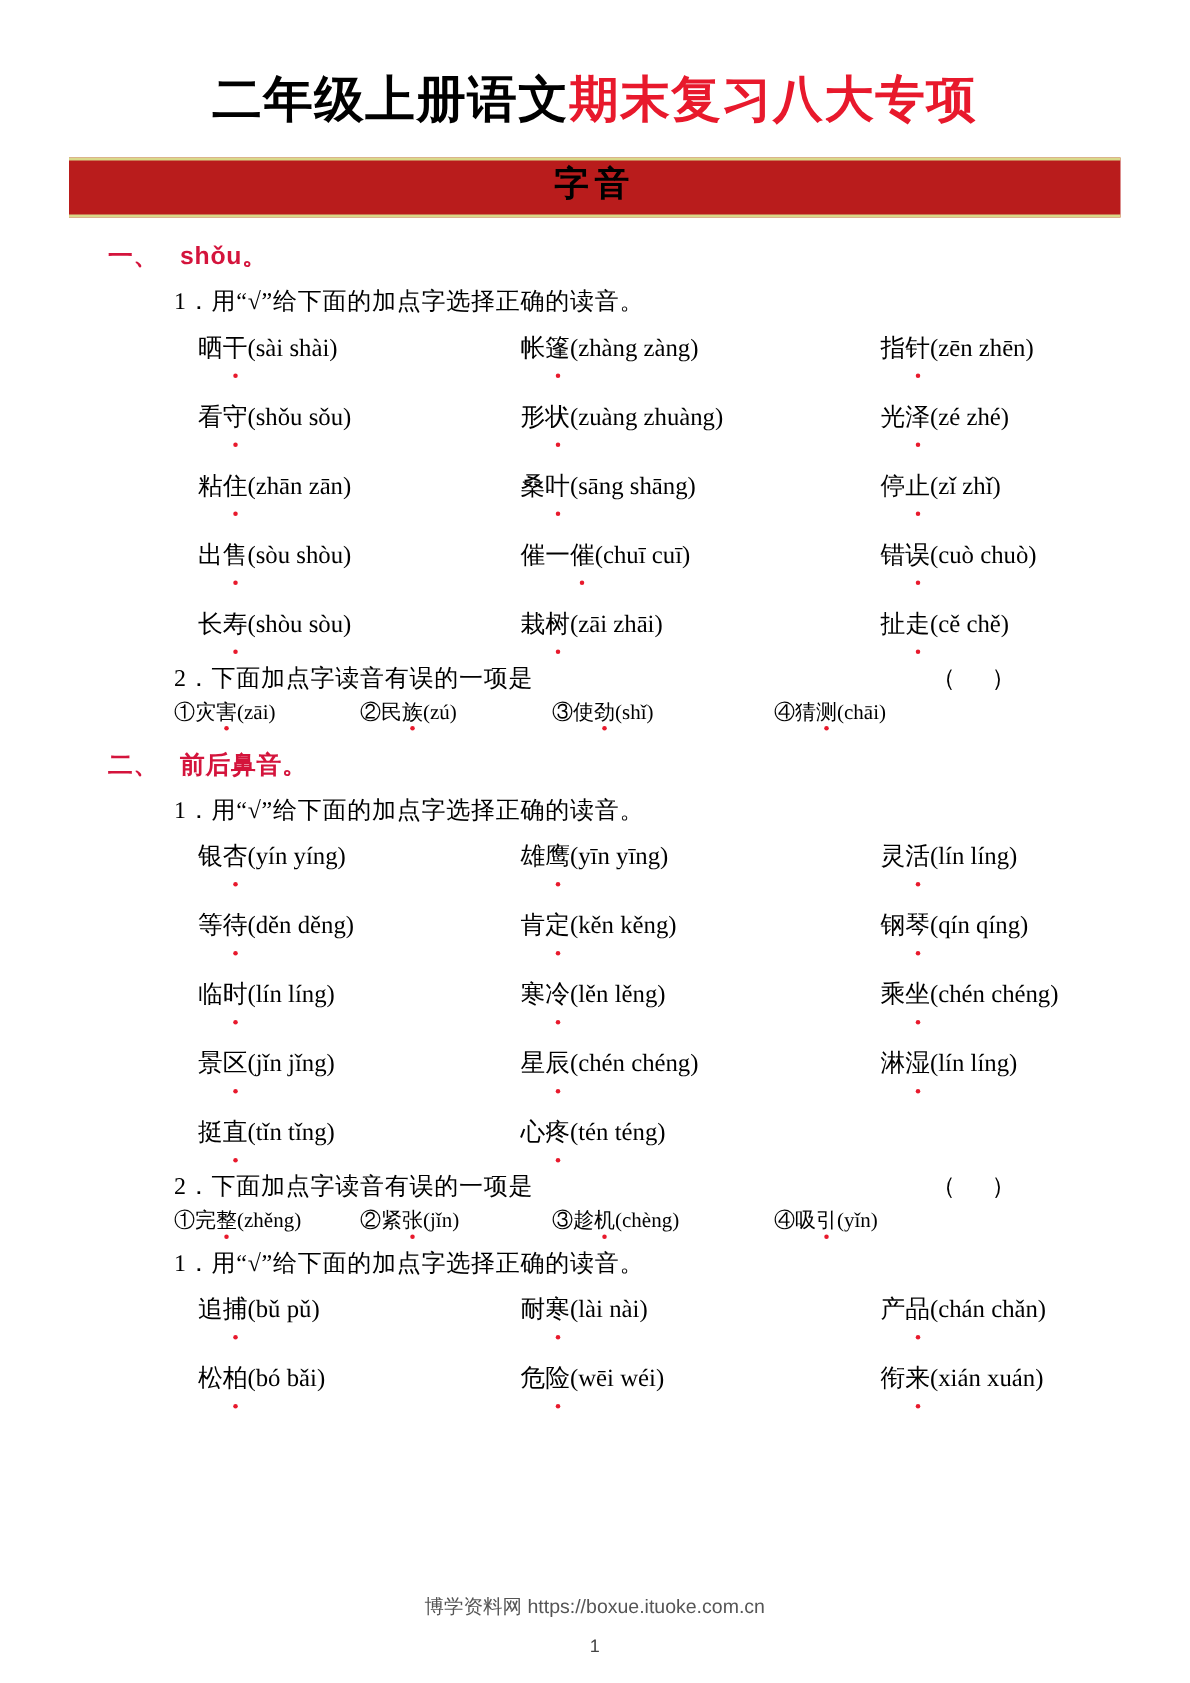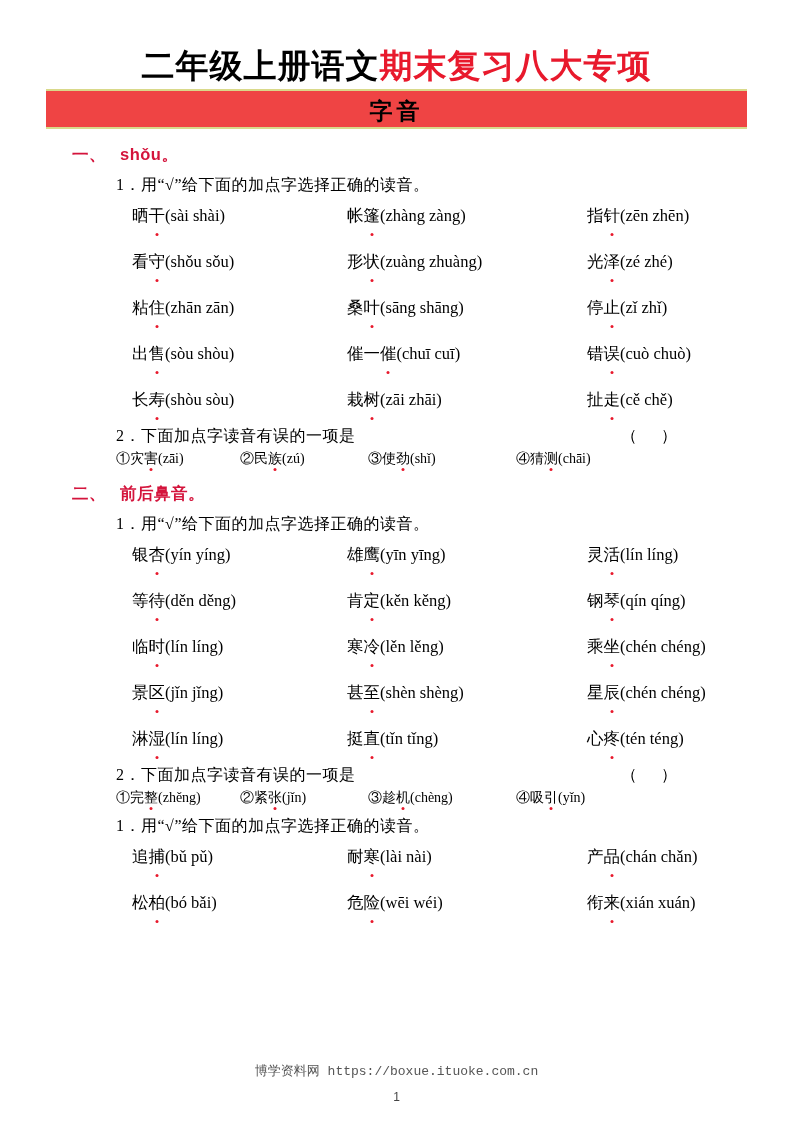--- a/index.html
+++ b/index.html
@@ -30,26 +30,27 @@
     font-weight: bold;
     letter-spacing: 1px;
     white-space: nowrap;
     font-family: "Liberation Sans", "DejaVu Sans", sans-serif;
   }
   .title-black { color: #000; }
   .title-red { color: #e8192c; }
 
   
   .banner {
+    margin-top: 16px;
     height: 36px;
-    background: #ef4444;
+    background: #b91c1c;
     border-top: 2px solid #d9d98a;
     border-bottom: 2px solid #d9d98a;
     display: flex;
-    align-items: flex-end;
+    align-items: flex-start;
     justify-content: center;
   }
   .banner-text {
     font-size: 23px;
     font-weight: bold;
     letter-spacing: 4px;
     color: #000;
     font-family: "Liberation Sans", "DejaVu Sans", sans-serif;
   }
 
@@ -133,21 +134,21 @@
 
   
   .footer {
     position: absolute;
     left: 0;
     right: 0;
     bottom: 42px;
     text-align: center;
     font-size: 13px;
     color: #555;
-    font-family: Liberation Mono, monospace;
+    font-family: Liberation Sans, sans-serif;
   }
   .pagenum {
     position: absolute;
     left: 0;
     right: 0;
     bottom: 18px;
     text-align: center;
     font-size: 12px;
     color: #444;
     font-family: "Liberation Sans", "DejaVu Sans", sans-serif;
@@ -214,21 +215,20 @@
       <div class="cell">银<span class="dot">杏</span>(yín  yíng)</div>
       <div class="cell">雄<span class="dot">鹰</span>(yīn  yīng)</div>
       <div class="cell">灵<span class="dot">活</span>(lín  líng)</div>
       <div class="cell">等<span class="dot">待</span>(děn  děng)</div>
       <div class="cell">肯<span class="dot">定</span>(kěn  kěng)</div>
       <div class="cell">钢<span class="dot">琴</span>(qín  qíng)</div>
       <div class="cell">临<span class="dot">时</span>(lín  líng)</div>
       <div class="cell">寒<span class="dot">冷</span>(lěn  lěng)</div>
       <div class="cell">乘<span class="dot">坐</span>(chén  chéng)</div>
       <div class="cell">景<span class="dot">区</span>(jǐn  jǐng)</div>
-      <div class="cell">甚<span class="dot">至</span>(shèn  shèng)</div>
       <div class="cell">星<span class="dot">辰</span>(chén  chéng)</div>
       <div class="cell">淋<span class="dot">湿</span>(lín  líng)</div>
       <div class="cell">挺<span class="dot">直</span>(tǐn  tǐng)</div>
       <div class="cell">心<span class="dot">疼</span>(tén  téng)</div>
     </div>
 
     <div class="q-line with-blank">
       <span>2．下面加点字读音有误的一项是</span>
       <span class="blank-paren">（    ）</span>
     </div>

